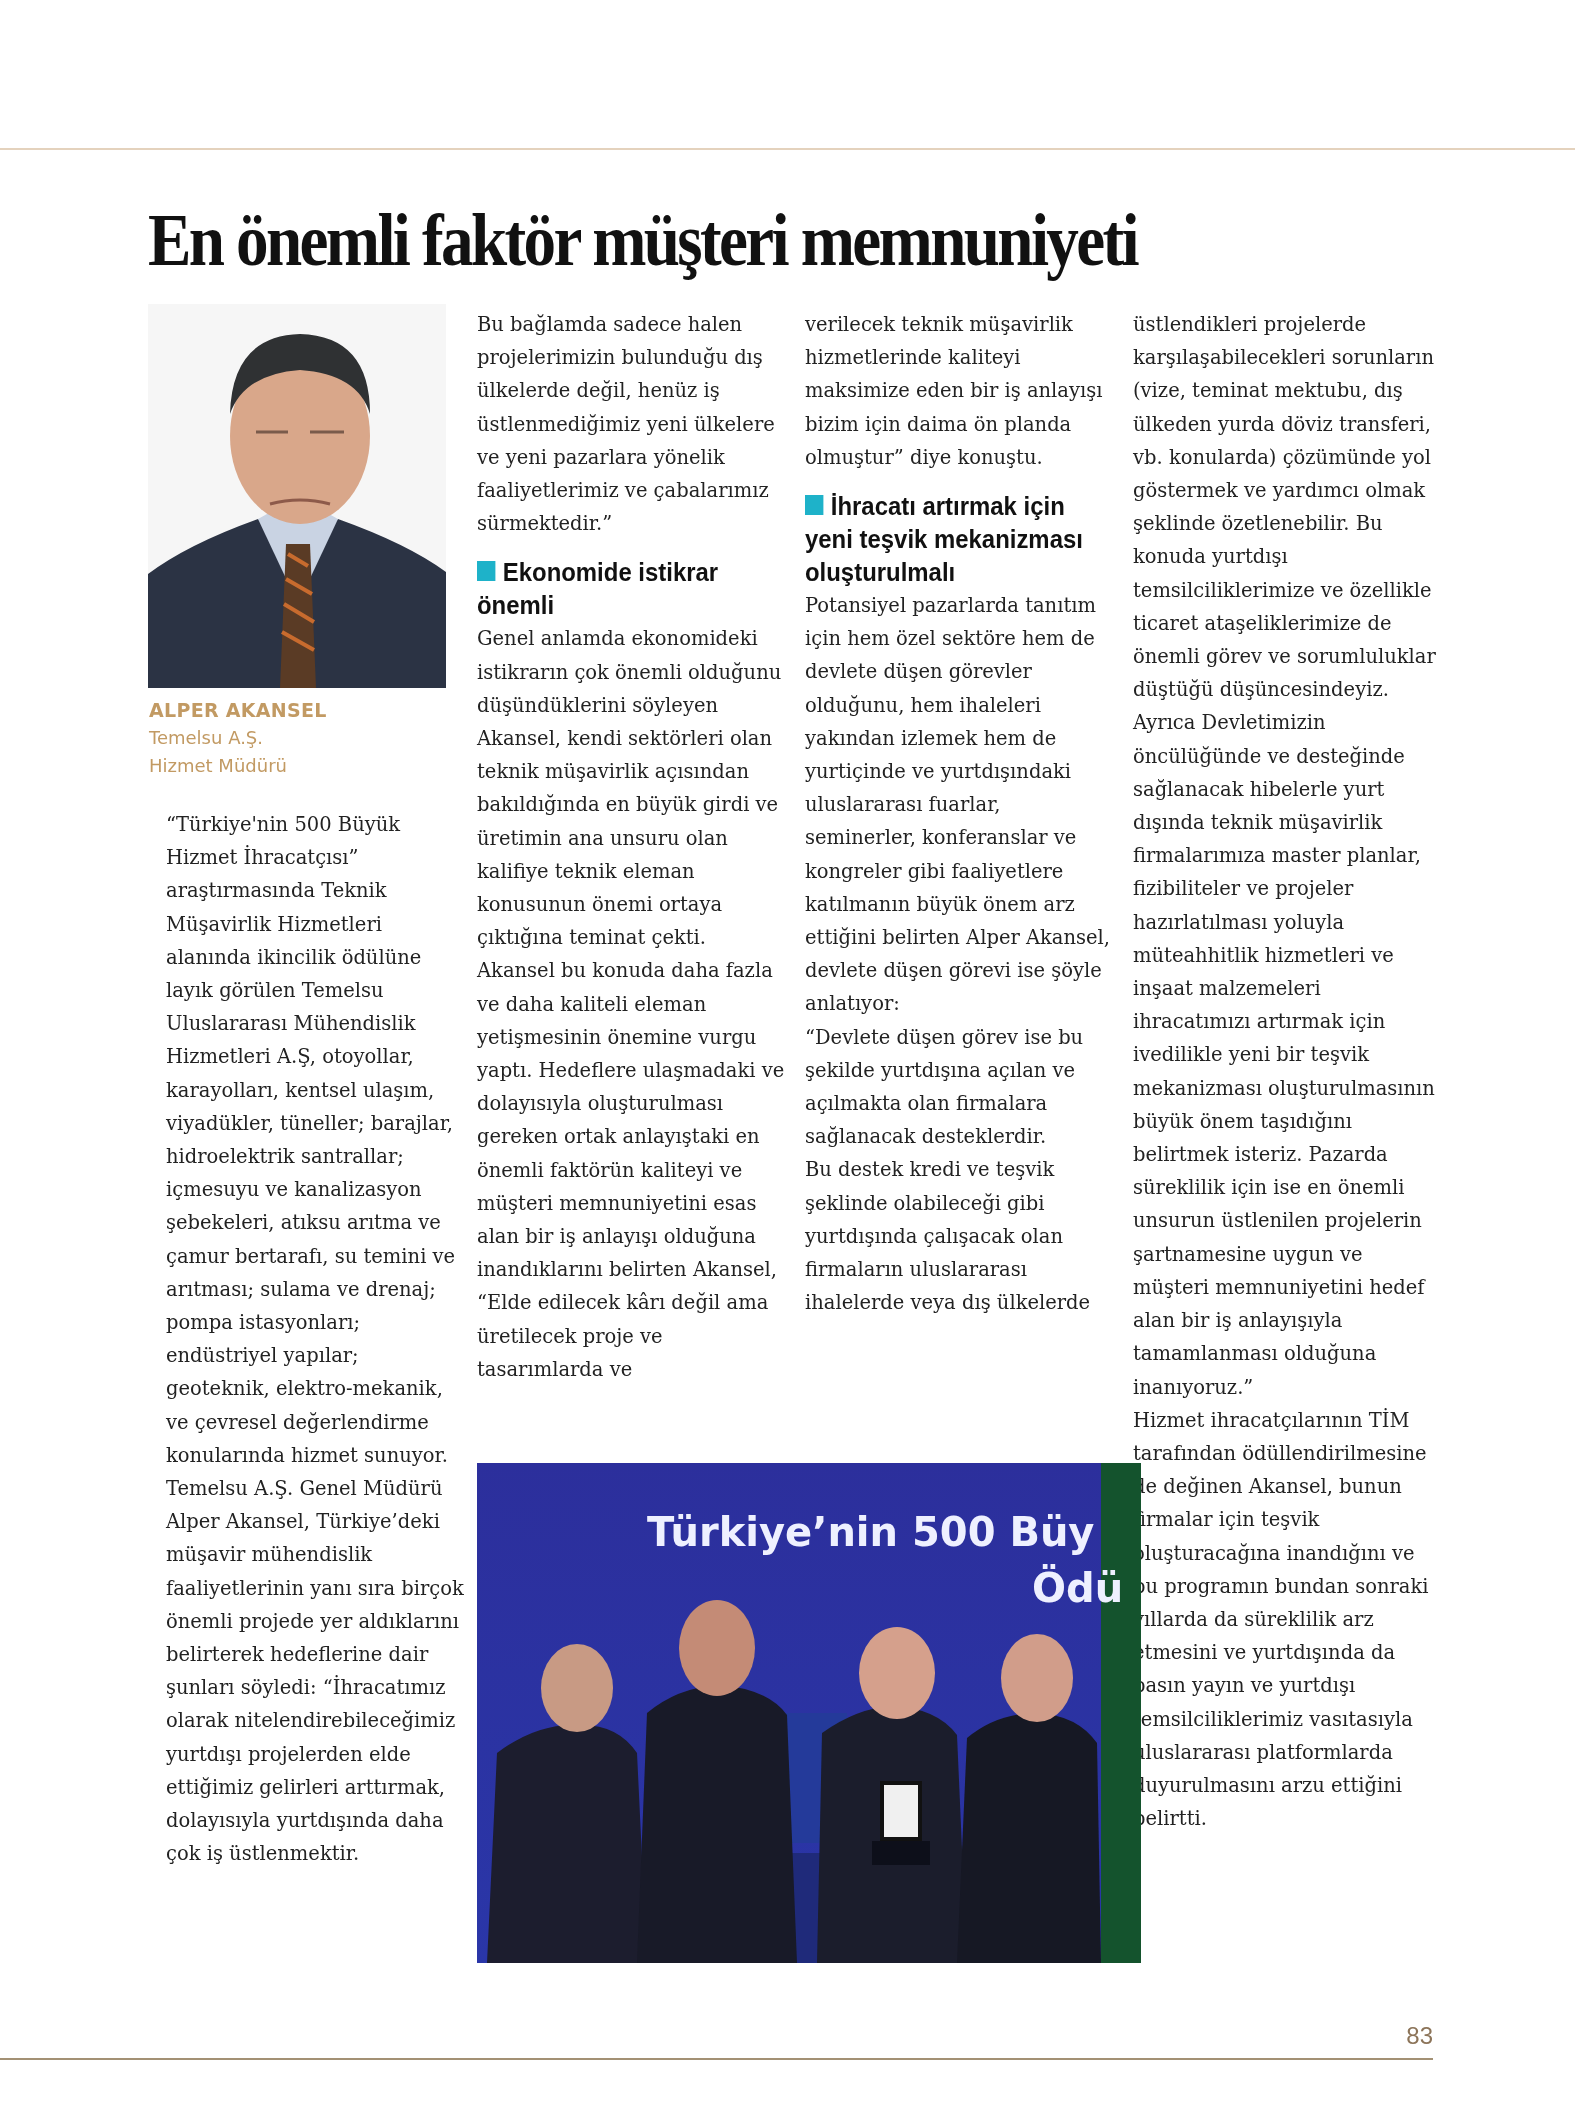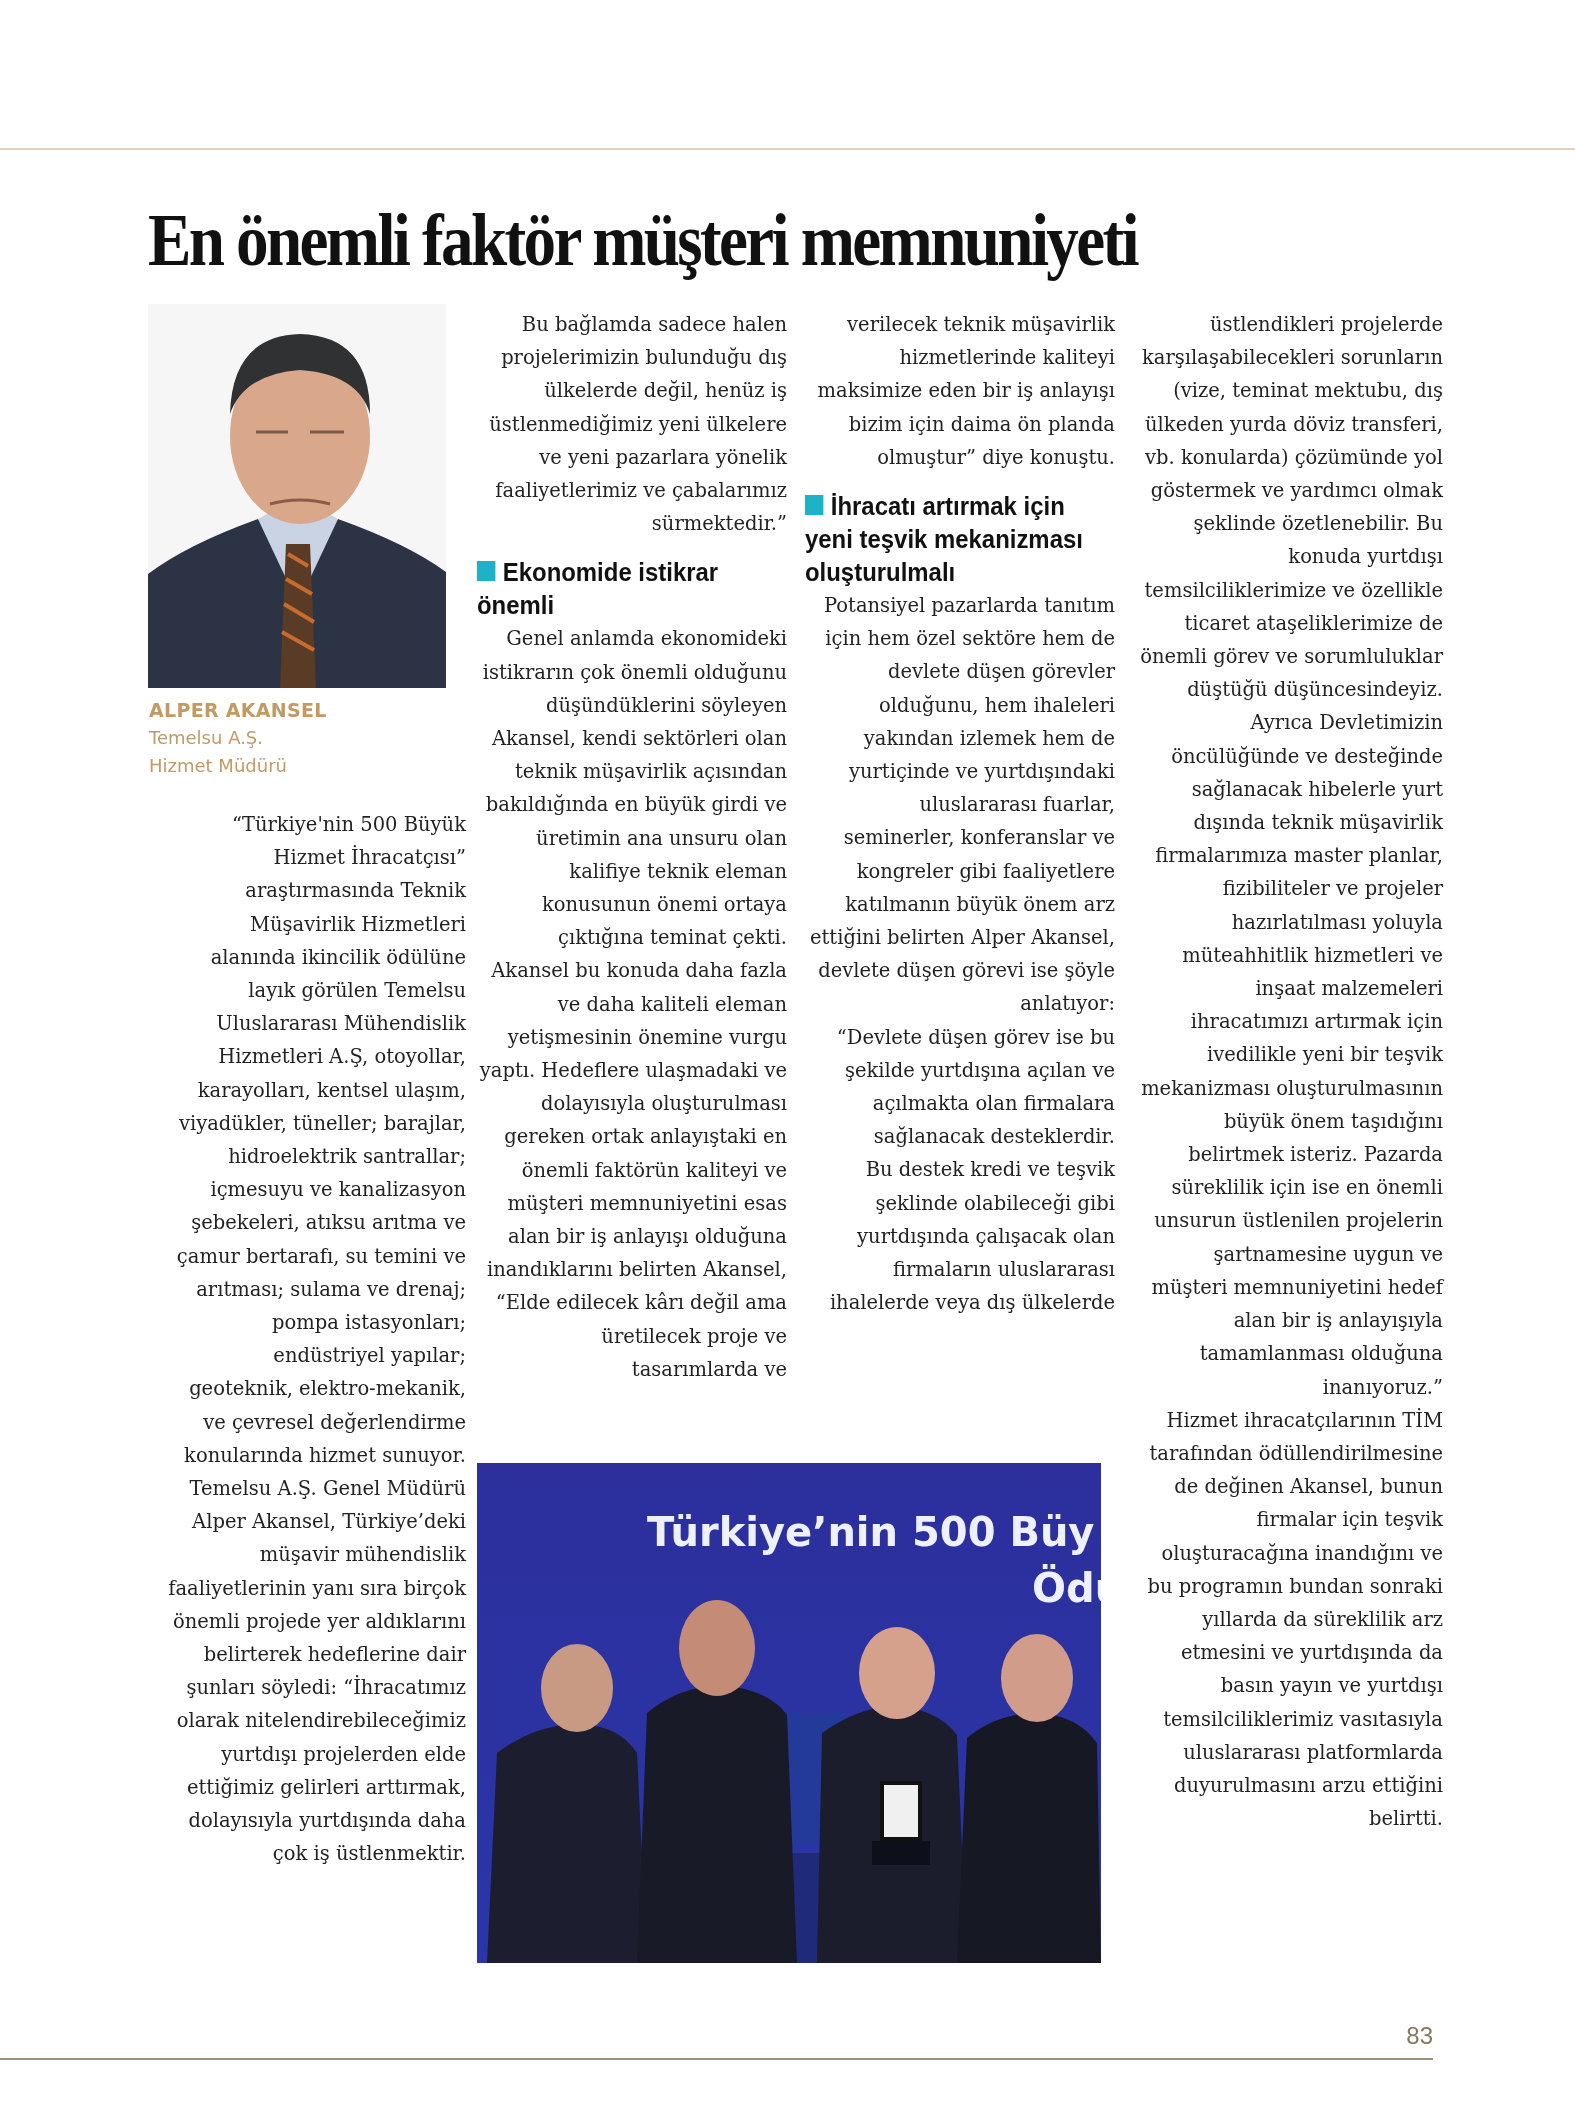--- a/index.html
+++ b/index.html
@@ -6,33 +6,33 @@
   body { width:1575px; height:2126px; position:relative; overflow:hidden; }
   .rule-top { position:absolute; left:0; top:148px; width:1575px; height:2px; background:#e4d2bd; }
   .rule-bottom { position:absolute; left:0; top:2058px; width:1433px; height:2px; background:#a39174; }
   .page-number { position:absolute; left:1400px; top:2022px; width:33px; text-align:right;
     font-family:"Liberation Sans", sans-serif; font-size:24px; color:#8c7459; }
   .headline { position:absolute; left:148px; top:198px; margin:0;
     font-family:"Liberation Serif", serif; font-weight:bold; font-size:74px; letter-spacing:-3px;
     line-height:84px; color:#111; transform:scaleX(0.88); transform-origin:left top; white-space:nowrap; }
   .col { position:absolute; top:308px; width:310px;
     font-family:"DejaVu Serif", serif; font-size:19.5px; line-height:33.2px; color:#222; }
-  .col p { margin:0;text-align:right; }
+  .col p { margin:0; }
   .col1 { left:148px; top:808px; width:300px;margin-left:18px; }
   .col2 { left:477px; }
   .col3 { left:805px; }
   .col4 { left:1133px; }
   .portrait { position:absolute; left:148px; top:304px; width:298px; height:384px; background:#fafafa; overflow:hidden; }
   .caption { position:absolute; left:149px; top:696px; font-family:"DejaVu Sans", sans-serif; color:#c29a63; }
   .caption .name { font-weight:bold; font-size:19px; line-height:28px; letter-spacing:0.3px; }
   .caption .line { font-size:18px; line-height:28px; }
   .subhead { font-family:"Liberation Sans", sans-serif; font-weight:bold; font-size:26px; line-height:33px;
     color:#111; margin:16px 0 0 0; transform:scaleX(0.92); transform-origin:left top; width:330px; }
   .subhead .sq { display:inline-block; width:20px; height:20px; background:#1eb2c9; margin-right:8px; vertical-align:0px; }
-  .photo { position:absolute; left:477px; top:1463px; width:624px; height:500px; overflow:hidden; background:#14532d; }
+  .photo { position:absolute; left:477px; top:1463px; width:624px; height:500px; overflow:hidden; background:#14532d;padding-left:40px; }
   .photo-text1 { position:absolute; left:170px; top:46px; font-family:"DejaVu Sans", sans-serif; font-weight:bold;
     font-size:40px; color:#eef0ff; white-space:nowrap; }
   .photo-text2 { position:absolute; left:555px; top:102px; font-family:"DejaVu Sans", sans-serif; font-weight:bold;
     font-size:40px; color:#eef0ff; white-space:nowrap; }
 </style>
 </head>
 <body>
 
 <div class="rule-top"></div>
 

